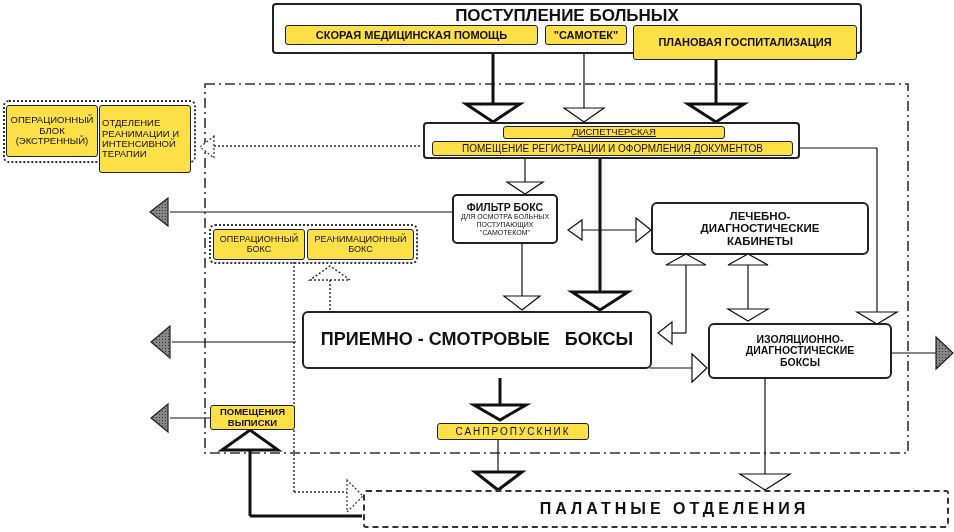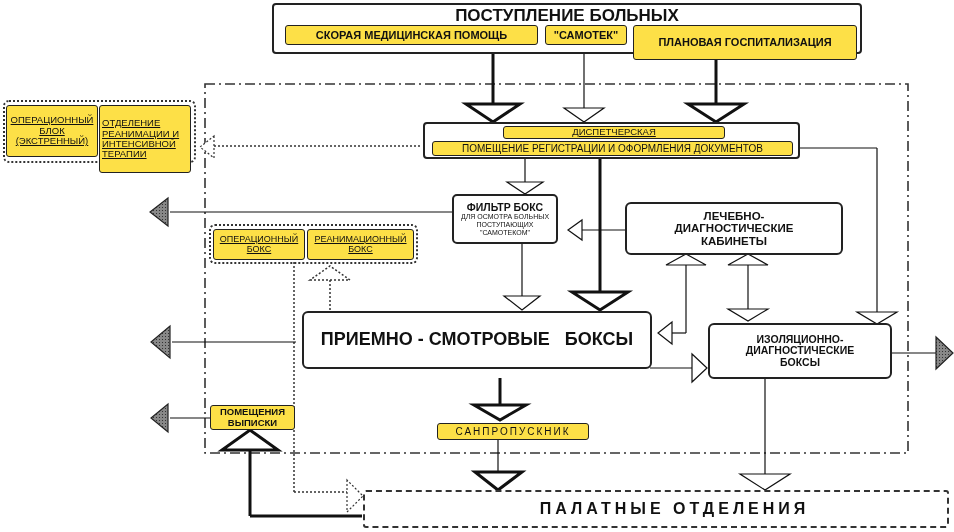--- a/index.html
+++ b/index.html
@@ -5,21 +5,21 @@
   html, body { margin:0; padding:0; background:#ffffff; }
   body { width:954px; height:532px; position:relative; overflow:hidden; font-family:"Liberation Sans", sans-serif; color:#111; }
   #canvas { position:absolute; left:0; top:0; width:954px; height:532px; }
   .box { position:absolute; box-sizing:border-box; display:flex; align-items:center; justify-content:center; text-align:center; font-weight:bold; color:#111; line-height:1.1; }
   .solid { border:2px solid #222; border-radius:6px; background:#fff; }
   .thin { border:1.5px solid #222; border-radius:3px; background:#fde047; }
   .dotted { border:2px dotted #333; border-radius:6px; }
   .dashdot { border:2px dashed #333; border-radius:4px; }
   .t-lg { font-size:17px; }
   .t-md { font-size:12px; }
-  .t-sm { font-size:10px; font-weight:normal;text-decoration:underline; }
+  .t-sm { font-size:10px; font-weight:normal; }
   .spaced { letter-spacing:3px; }
   .ul { text-decoration:underline; }
 </style>
 </head>
 <body>
 
 <svg id="canvas" viewBox="0 0 954 532" xmlns="http://www.w3.org/2000/svg">
   <defs>
     <pattern id="hatch" width="3" height="3" patternUnits="userSpaceOnUse">
       <rect width="3" height="3" fill="#888"></rect>
@@ -151,21 +151,21 @@
 
 <div class="box solid" style="left:423px;top:122px;width:377px;height:37px;border-radius:4px;"></div>
 <div class="box thin ul" style="left:503px;top:126px;width:222px;height:13px;font-size:9.5px;font-weight:normal;">ДИСПЕТЧЕРСКАЯ</div>
 <div class="box thin" style="left:432px;top:141px;width:361px;height:15px;font-size:10px;font-weight:normal;">ПОМЕЩЕНИЕ РЕГИСТРАЦИИ И ОФОРМЛЕНИЯ ДОКУМЕНТОВ</div>
 
 <div class="box solid" style="left:452px;top:194px;width:106px;height:50px;flex-direction:column;border-radius:5px;">
   <div style="font-size:10.5px;">ФИЛЬТР БОКС</div>
   <div style="font-size:7px;font-weight:normal;padding:0 4px;">ДЛЯ ОСМОТРА БОЛЬНЫХ ПОСТУПАЮЩИХ "САМОТЕКОМ"</div>
 </div>
 
-<div class="box solid t-md" style="left:625px;top:202px;width:218px;height:53px;font-size:11.5px;padding:0 18px;">ЛЕЧЕБНО-ДИАГНОСТИЧЕСКИЕ КАБИНЕТЫ</div>
+<div class="box solid t-md" style="left:651px;top:202px;width:218px;height:53px;font-size:11.5px;padding:0 18px;">ЛЕЧЕБНО-ДИАГНОСТИЧЕСКИЕ КАБИНЕТЫ</div>
 
 <div class="box dotted" style="left:209px;top:224px;width:209px;height:40px;"></div>
 <div class="box thin t-sm" style="left:213px;top:229px;width:92px;height:31px;font-size:9px;padding:0 2px;">ОПЕРАЦИОННЫЙ БОКС</div>
 <div class="box thin t-sm" style="left:307px;top:229px;width:107px;height:31px;font-size:9px;padding:0 8px;">РЕАНИМАЦИОННЫЙ БОКС</div>
 
 <div class="box solid t-lg" style="left:302px;top:311px;width:350px;height:58px;font-size:18px;white-space:pre;">ПРИЕМНО - СМОТРОВЫЕ   БОКСЫ</div>
 
 <div class="box solid t-md" style="left:708px;top:323px;width:184px;height:56px;font-size:10.5px;padding:0 30px;">ИЗОЛЯЦИОННО-ДИАГНОСТИЧЕСКИЕ БОКСЫ</div>
 
 <div class="box thin" style="left:210px;top:405px;width:85px;height:25px;font-size:9.5px;">ПОМЕЩЕНИЯ ВЫПИСКИ</div>

